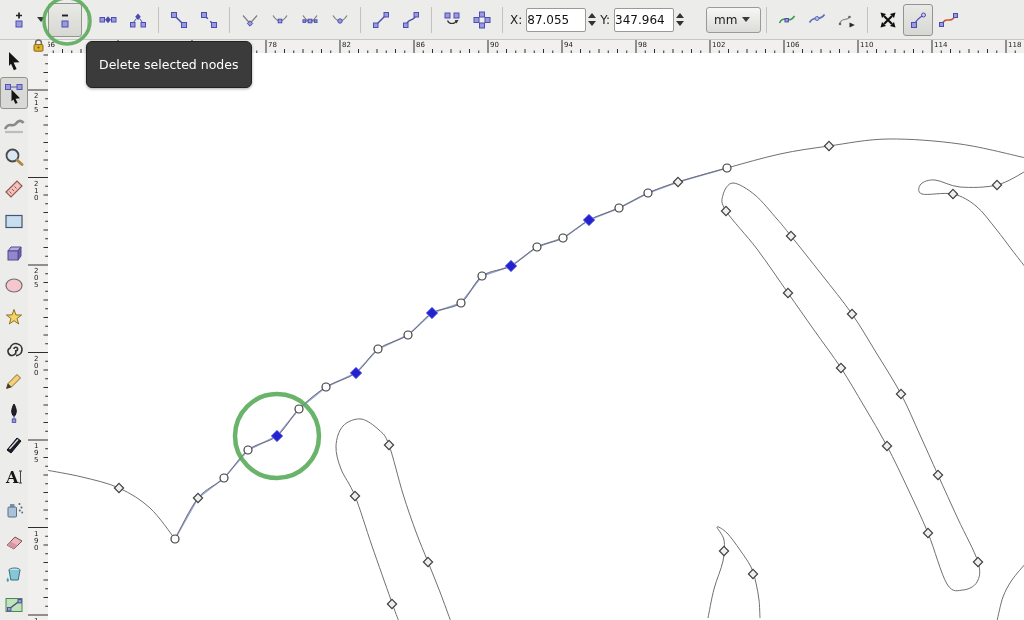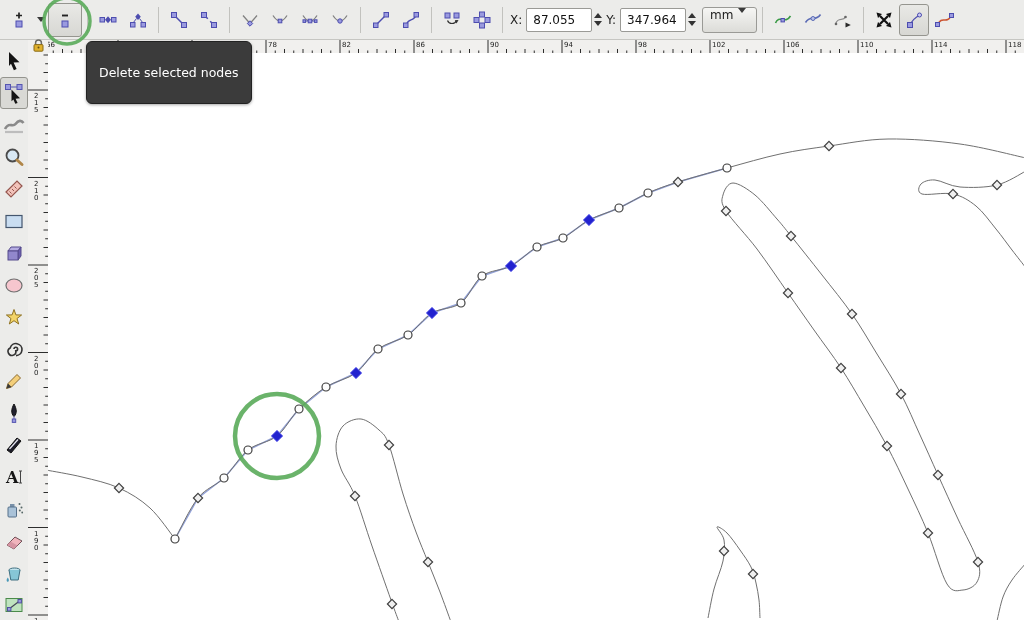--- a/index.html
+++ b/index.html
@@ -8,44 +8,44 @@
   
   #toolbar{position:absolute;left:0;top:0;width:1024px;height:40px;background:#ececea;
            border-bottom:1px solid #c6c6c2;display:flex;align-items:center;padding-left:4px;box-sizing:border-box;z-index:20;}
   .tbtn{width:28px;height:30px;display:flex;align-items:center;justify-content:center;border:1px solid transparent;border-radius:3px;flex:none;}
   .tbtn svg{display:block}
   .tbtn.pressed{background:#dedeDA;background:#dedeDa;border:1px solid #95958f;background:linear-gradient(#e9e9e6,#d7d7d3);}
   .ddarrow{width:0;height:0;border-left:4px solid transparent;border-right:4px solid transparent;border-top:5px solid #3a3a3a;margin:0 3px;}
   .tsep{width:1px;height:26px;background:#c2c2be;margin:0 5px;flex:none;}
   .tlabel{font-size:12px;color:#1c1c1c;margin:0 4px 0 2px;}
   .entry{width:58px;height:22px;background:#fff;border:1px solid #9a9a96;border-radius:2px;
-         font-size:12px;color:#111;line-height:22px;padding-left:6px;}
+         font-size:12px;color:#111;line-height:22px;}
   .spin{display:flex;flex-direction:column;justify-content:center;margin-left:2px;margin-right:2px;gap:3px;}
   .spin i{display:block;width:0;height:0;border-left:4px solid transparent;border-right:4px solid transparent;}
   .spin .up{border-bottom:5px solid #333;}
   .spin .dn{border-top:5px solid #333;}
   #unit-btn{height:24px;border:1px solid #9a9a96;border-radius:3px;background:linear-gradient(#f6f6f4,#dcdcd8);
-            display:flex;padding:0 7px;font-size:12px;color:#1c1c1c;margin-left:4px;}
+            display:flex;align-items:center;padding:0 7px;font-size:12px;color:#1c1c1c;margin-left:20px;}
   #unit-btn .ddarrow{margin-left:5px;}
   
   #toolbox{position:absolute;left:0;top:40px;width:28px;height:580px;background:#ececea;z-index:15;
            display:flex;flex-direction:column;align-items:center;padding-top:5px;box-sizing:border-box;}
   .tool{width:26px;height:30px;display:flex;align-items:center;justify-content:center;border:1px solid transparent;border-radius:3px;flex:none;}
   .tool.active{background:#d9d9d5;border:1px solid #94948e;}
   
   #hruler{position:absolute;left:48px;top:40px;width:976px;height:13px;background:#f1f0ee;z-index:14;}
   #vruler{position:absolute;left:28px;top:40px;width:20px;height:580px;background:#f1f0ee;z-index:14;}
   #corner{position:absolute;left:28px;top:40px;width:20px;height:13px;background:#f1f0ee;z-index:15;}
   #lock{position:absolute;left:31px;top:38px;z-index:25;}
   
   #canvas{position:absolute;left:0;top:0;z-index:5;}
   
   #annotations{position:absolute;left:0;top:0;z-index:40;pointer-events:none;}
   #tooltip{position:absolute;left:86px;top:41px;height:29px;z-index:50;background:#3b3b3b;border:1px solid #222;
-           border-radius:6px;color:#ffffff;font-size:12.5px;line-height:29px;padding:16px 12px;white-space:nowrap;
+           border-radius:6px;color:#ffffff;font-size:12.5px;line-height:29px;padding:8px 12px;white-space:nowrap;
            box-shadow:0 1px 3px rgba(0,0,0,.35);}
 </style>
 </head>
 <body>
 
 <div id="app">
 
   <svg id="canvas" width="1024" height="620">
       <polyline points="175,539 198,498 224,478 248,450 277,436 299,409 326,387 356,373 378,349 408,335 432,313 461,303 482,276 511,266 537,247 563,238 589,220 619,208 648,193 678,182 727,168" fill="none" stroke="#93a2d8" stroke-width="1.5"></polyline>
       <path d="M46,470C52.0,471.2 69.8,474.0 82,477C94.2,480.0 107.7,482.8 119,488C130.3,493.2 140.7,499.5 150,508C159.3,516.5 170.8,533.8 175,539" fill="none" stroke="#707070" stroke-width="1"></path>

